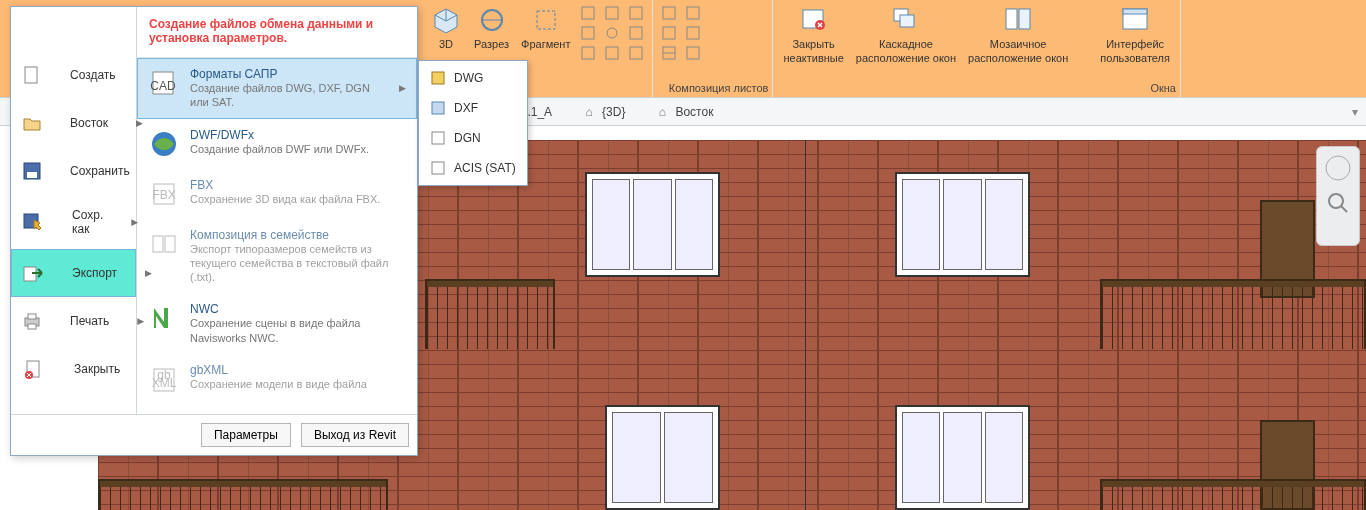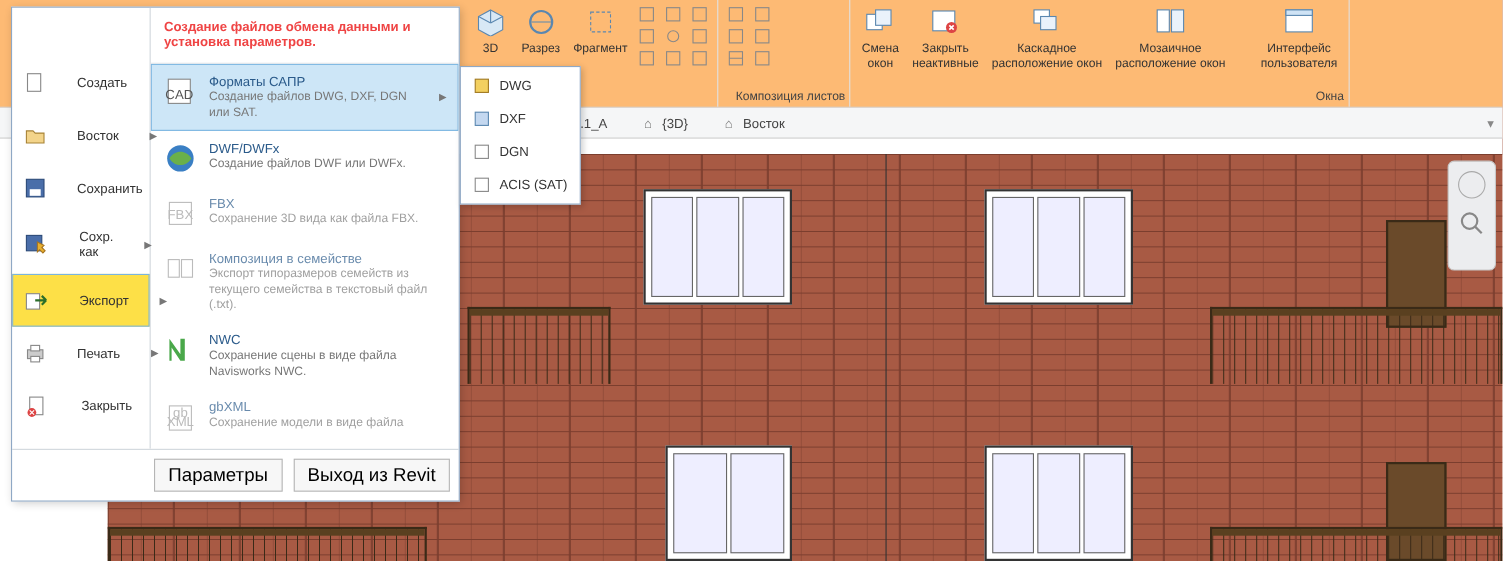--- a/index.html
+++ b/index.html
@@ -45,34 +45,34 @@
  background-size:10px 100%}
 .rails::after{content:"";position:absolute;left:0;right:0;top:0;height:6px;background:#5a4020}
 .door{position:absolute;background:#6a4a2a;border:2px solid #3a2a17;z-index:2}
 .navcube{position:absolute;right:6px;top:146px;width:44px;height:100px;background:#ecedef;border:1px solid #c8c8c8;border-radius:6px;z-index:5;display:flex;flex-direction:column;align-items:center;padding-top:6px;gap:8px}
 
 
 .filemenu{position:absolute;left:10px;top:6px;width:408px;height:450px;background:#fff;border:1px solid #8fa8c5;box-shadow:2px 2px 8px rgba(0,0,0,.2);z-index:20;display:flex;flex-direction:column}
 .fm-body{flex:1;display:flex;overflow:hidden}
 .fm-left{width:126px;border-right:1px solid #d0d6dc;padding-top:44px}
 .fm-left .item{display:flex;align-items:center;gap:28px;padding:12px 10px;color:#333;border:1px solid transparent}
-.fm-left .item.sel{background:#fde047;border:1px solid #7ab5e0}
+.fm-left .item.sel{background:#5eead4;border:1px solid #7ab5e0}
 .arrow{margin-left:auto;color:#777;font-size:9px}
 .lico{width:24px;height:22px;display:flex;align-items:center;justify-content:center}
 .fm-right{flex:1;display:flex;flex-direction:column}
 .fm-head{padding:10px 12px 12px;color:#ef4444;font-weight:600;border-bottom:1px solid #e4e7ea}
 .fm-list{flex:1;overflow:auto}
 .fm-entry{display:flex;gap:10px;padding:8px 10px;border:1px solid transparent}
 .fm-entry.sel{background:#cde6f7;border:1px solid #7ab5e0}
 .eico{width:32px;height:32px;flex-shrink:0;display:flex;align-items:center;justify-content:center;color:#6d28d9}
 .etext b{color:#2a5a8a;display:block;font-size:12px;font-weight:400}
 .etext span{color:#777;font-size:11px;display:block;line-height:1.3}
 .fm-entry .arrow{align-self:center}
 .fm-foot{border-top:1px solid #d0d6dc;padding:8px;display:flex;justify-content:flex-end;gap:10px}
-.fm-foot button{background:#f7f7f7;border:1px solid #b5b5b5;padding:4px 12px;font-size:17px}
+.fm-foot button{background:#f7f7f7;border:1px solid #b5b5b5;padding:4px 12px;font-size:12px}
 
 
 .cadmenu{position:absolute;left:418px;top:60px;width:110px;background:#fff;border:1px solid #8fa8c5;box-shadow:2px 2px 6px rgba(0,0,0,.2);z-index:21;padding:2px}
 .cadmenu .citem{display:flex;align-items:center;gap:8px;padding:6px 8px;border:1px solid transparent;color:#333}
 .cico{width:16px;height:16px;display:inline-flex;align-items:center;justify-content:center}
 
 
 .quick{position:absolute;left:94px;top:8px;display:flex;gap:2px;z-index:19}
 .quick .q{width:20px;height:20px;border:1px solid #c0c0c0;background:#fff;display:flex;align-items:center;justify-content:center}
 </style>
@@ -199,30 +199,20 @@
             <svg width="14" height="14">
               <rect x="1" y="1" width="12" height="12" fill="none" stroke="#888"></rect>
             </svg>
           </div>
       </div>
     </div>
     <div class="ribbon-group-label">Композиция листов</div>
   </div>
   <div class="ribbon-group" style="flex:0 0 auto">
     <div class="ribbon-group-items">
-      <div class="rbtn">
-        <div class="ricon">
-            <svg width="28" height="26">
-              <rect x="2" y="6" width="14" height="14" fill="#fff" stroke="#5a87b0"></rect>
-              <rect x="10" y="2" width="14" height="14" fill="#eaf2fb" stroke="#5a87b0"></rect>
-            </svg>
-          </div>
-        <div class="rlabel">Смена
-окон</div>
-      </div>
       <div class="rbtn">
         <div class="ricon">
             <svg width="28" height="26">
               <rect x="3" y="3" width="20" height="18" fill="#fff" stroke="#5a87b0"></rect>
               <circle cx="20" cy="18" r="5" fill="#d44"></circle>
               <path d="M18 16 L22 20 M22 16 L18 20" stroke="#fff" stroke-width="1.5"></path>
             </svg>
           </div>
         <div class="rlabel">Закрыть
 неактивные</div>

